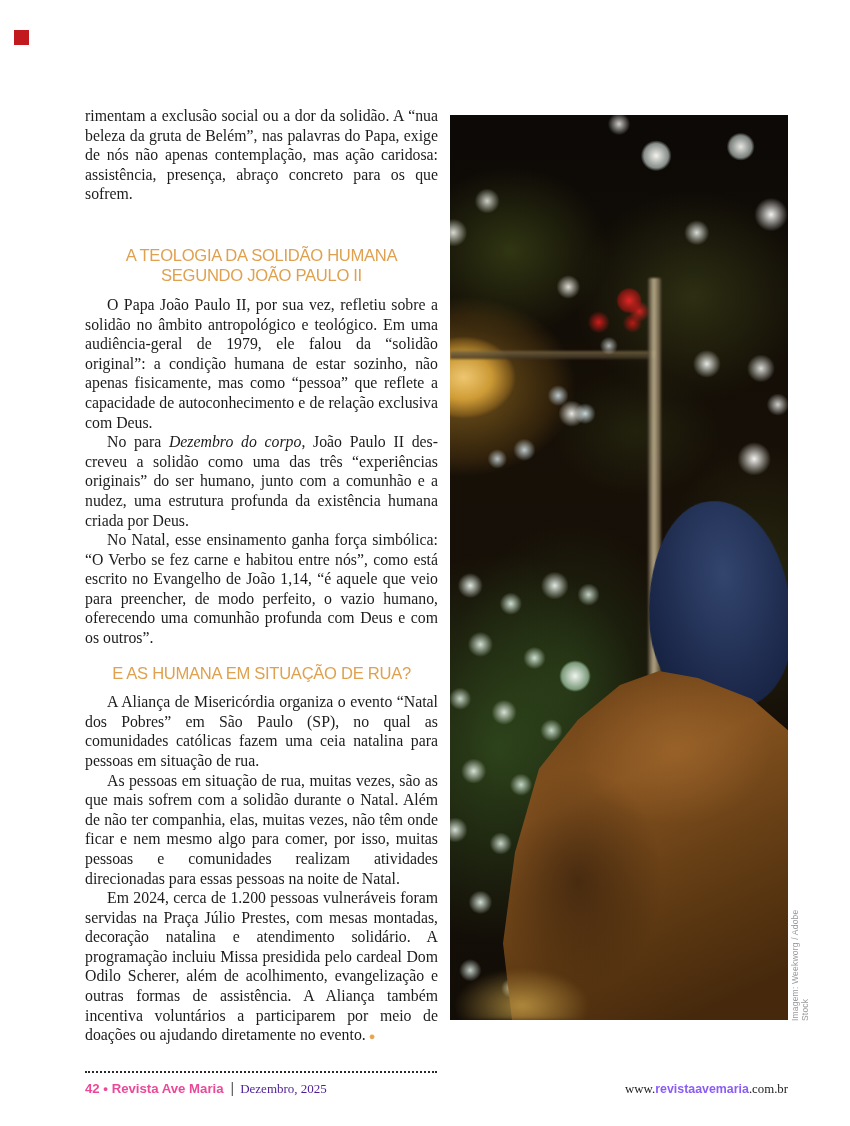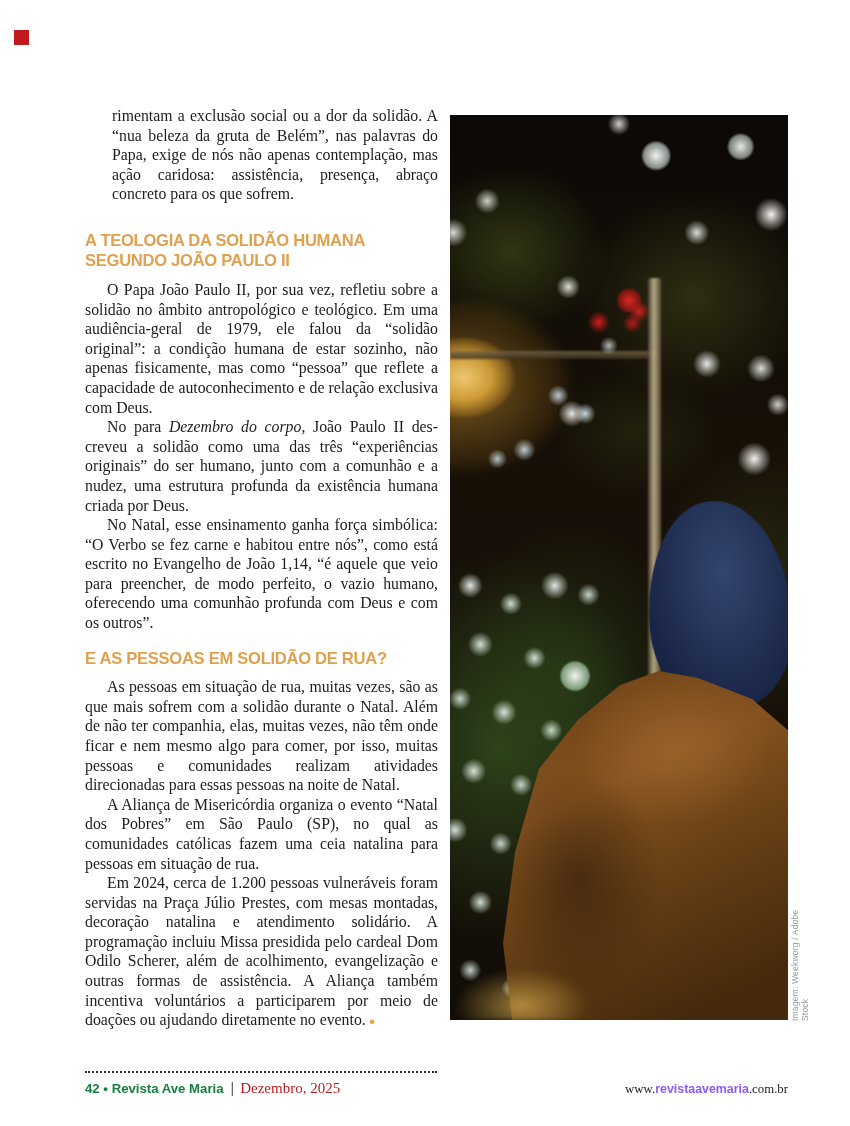--- a/index.html
+++ b/index.html
@@ -6,23 +6,23 @@
   .page{position:relative;width:850px;height:1126px;background:#ffffff;overflow:hidden;
         font-family:"Liberation Serif", serif;color:#1c1c1c;}
 
   
   .marker{position:absolute;left:14px;top:30px;width:15px;height:15px;background:#C2191F;}
 
   
   .col{position:absolute;left:85px;top:106px;width:353px;text-align:justify;
        font-size:15.8px;line-height:19.6px;hyphens:manual;}
   .col p{margin:0;text-indent:22px;}
-  .col p.p-first{text-indent:0;margin-left:27px;}
-  .col h2{font-family:"Liberation Sans", sans-serif;font-weight:bold;color:#DFA14F;
-          font-size:16.6px;line-height:20.5px;margin:27px 0 8px 0;text-align:left;letter-spacing:-0.3px;}
+  .col p.p-first{text-indent:0;}
+  .col h2{font-family:"Liberation Sans", sans-serif;font-weight:normal;color:#DFA14F;
+          font-size:16.6px;line-height:20.5px;margin:42px 0 8px 0;text-align:center;letter-spacing:-0.3px;}
   .col h2.h-second{margin-top:16px;}
   .end-dot{color:#E8A44E;font-size:11px;margin-left:3px;}
 
   
   .photo{position:absolute;left:450px;top:115px;width:338px;height:905px;overflow:hidden;
          background:#140f08;}
   .ph-base{position:absolute;inset:0;
     background:
       radial-gradient(140px 120px at 18% 15%, rgba(74,88,28,.55), transparent 70%),
       radial-gradient(170px 150px at 72% 20%, rgba(72,80,30,.5), transparent 70%),
@@ -98,23 +98,23 @@
     background:radial-gradient(90px 50px at 45% 80%, rgba(205,165,75,.75), transparent 75%);filter:blur(2px);}
 
   
   .credit{position:absolute;left:790px;top:893px;height:128px;
     writing-mode:vertical-rl;transform:rotate(180deg);
     font-family:"Liberation Sans", sans-serif;font-size:8.5px;color:#999;letter-spacing:.2px;}
 
   
   .rule{position:absolute;left:85px;top:1071px;width:352px;border-top:2px dotted #2a2a2a;}
   .f-left{position:absolute;left:85px;top:1080px;font-size:14px;white-space:nowrap;}
-  .f-left .bold{font-family:"Liberation Sans", sans-serif;font-weight:bold;font-size:13.2px;color:#15803d;}
+  .f-left .bold{font-family:"Liberation Sans", sans-serif;font-weight:bold;font-size:13.2px;color:#ec4899;}
   .f-left .sep{color:#555;margin:0 6px 0 7px;font-family:"Liberation Sans", sans-serif;font-weight:300;}
-  .f-left .issue{font-size:15px;color:#b91c1c;}
+  .f-left .issue{font-size:13px;color:#4c1d95;}
   .f-right{position:absolute;right:62px;top:1082px;font-size:12.8px;color:#222;white-space:nowrap;}
   .f-right .bold{font-family:"Liberation Sans", sans-serif;font-weight:bold;font-size:12.4px;color:#8b5cf6;}
 </style>
 </head>
 <body>
 
 <div class="page">
 
   <div class="marker"></div>
 
@@ -122,25 +122,25 @@
     <p class="p-first">rimentam a exclusão social ou a dor da solidão. A “nua beleza da gruta de Belém”, nas palavras do Papa, exige de nós não apenas contemplação, mas ação caridosa: assistência, presença, abraço concreto para os que sofrem.</p>
 
     <h2>A TEOLOGIA DA SOLIDÃO HUMANA SEGUNDO JOÃO PAULO II</h2>
 
     <p>O Papa João Paulo II, por sua vez, refletiu sobre a solidão no âmbito antropológico e teológico. Em uma audiência-geral de 1979, ele falou da “solidão original”: a condição humana de estar sozinho, não apenas fisicamente, mas como “pessoa” que reflete a capacidade de autoconhecimento e de relação ex­clusiva com Deus.</p>
 
     <p><span>No para </span><i>Dezembro do corpo</i><span>, João Paulo II des­creveu a solidão como uma das três “experiências originais” do ser humano, junto com a comunhão e a nudez, uma estrutura profunda da existência humana criada por Deus.</span></p>
 
     <p>No Natal, esse ensinamento ganha força simbólica: “O Verbo se fez carne e habitou entre nós”, como está escrito no Evangelho de João 1,14, “é aquele que veio para preencher, de modo perfeito, o vazio humano, oferecendo uma comunhão profunda com Deus e com os outros”.</p>
 
-    <h2 class="h-second">E AS PESSOAS EM SOLIDÃO DE RUA?</h2>
+    <h2 class="h-second">E AS HUMANA EM SITUAÇÃO DE RUA?</h2>
+
+    <p>A Aliança de Misericórdia organiza o evento “Natal dos Pobres” em São Paulo (SP), no qual as comunidades católicas fazem uma ceia natalina para pessoas em situação de rua.</p>
 
     <p>As pessoas em situação de rua, muitas vezes, são as que mais sofrem com a solidão durante o Natal. Além de não ter companhia, elas, muitas vezes, não têm onde ficar e nem mesmo algo para comer, por isso, muitas pessoas e comunidades realizam ativida­des direcionadas para essas pessoas na noite de Natal.</p>
-
-    <p>A Aliança de Misericórdia organiza o evento “Natal dos Pobres” em São Paulo (SP), no qual as comunidades católicas fazem uma ceia natalina para pessoas em situação de rua.</p>
 
     <p><span>Em 2024, cerca de 1.200 pessoas vulneráveis foram servidas na Praça Júlio Prestes, com mesas montadas, decoração natalina e atendimento solidário. A programação incluiu Missa presidida pelo cardeal Dom Odilo Scherer, além de acolhimento, evange­lização e outras formas de assistência. A Aliança também incentiva voluntários a participarem por meio de doações ou ajudando diretamente no evento.</span><span class="end-dot">●</span></p>
   </div>
 
   <div class="photo">
     <div class="ph-base"></div>
     <div class="ph-lamp"></div>
     <div class="ph-arm"></div>
     <div class="ph-pole"></div>
     <div class="ph-bokeh"></div>

